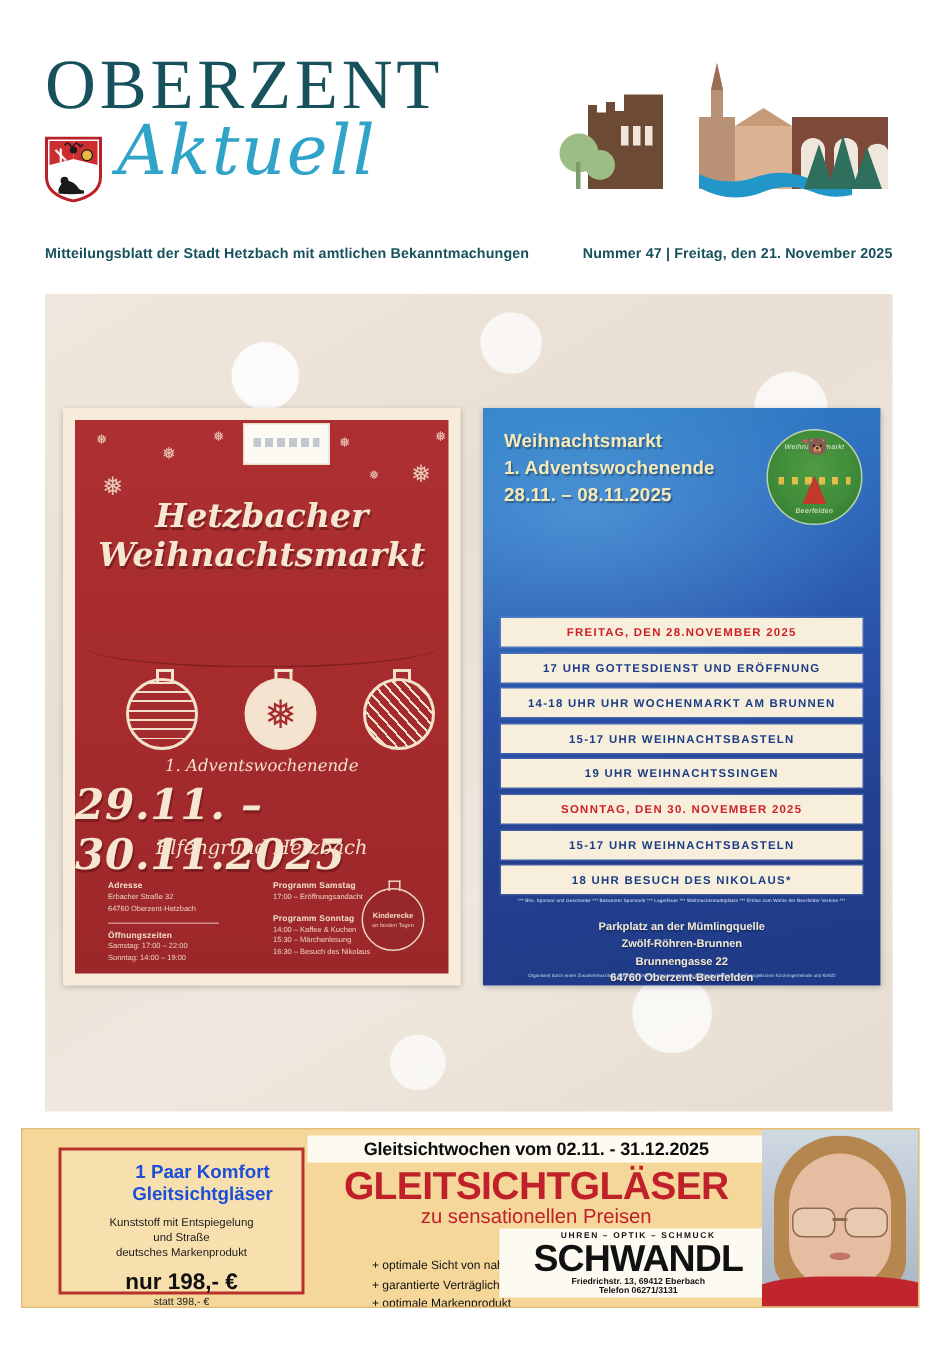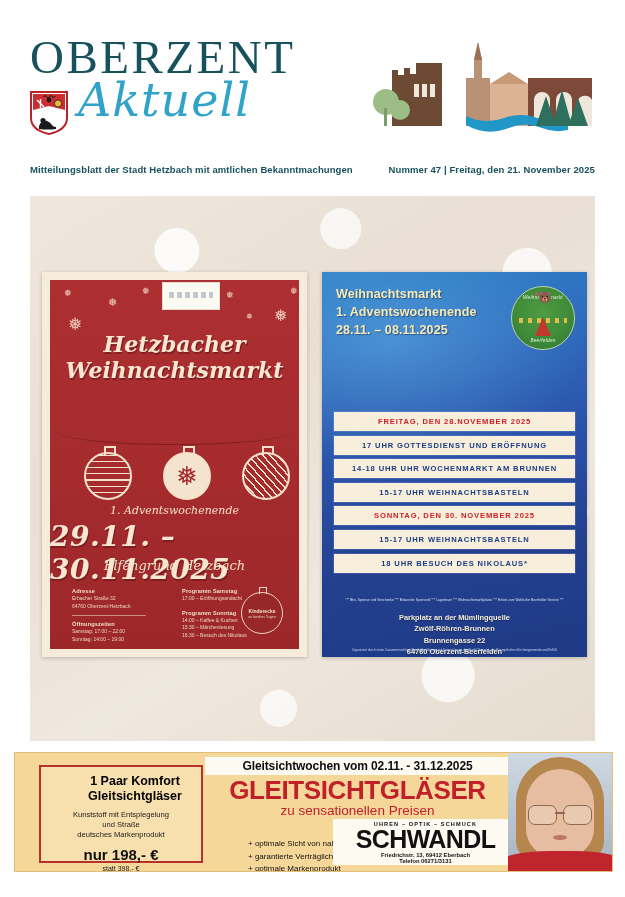--- a/index.html
+++ b/index.html
@@ -203,21 +203,21 @@
   
   .ad{
     position:absolute;left:14px;top:752px;width:597px;height:118px;
     background:#f6d79a;border:1px solid #e2be79;overflow:hidden;
   }
   .ad-left{
     position:absolute;left:24px;top:12px;width:160px;height:94px;
     background:#f8dfae;border:2px solid #b8322c;
     text-align:center;
   }
-  .ad-left h3{margin:7px 0 0;font-size:12.5px;font-weight:bold;color:#000000;line-height:1.22;padding-left:28px;}
+  .ad-left h3{margin:7px 0 0;font-size:12.5px;font-weight:bold;color:#1d4ed8;line-height:1.22;padding-left:28px;}
   .ad-left p{margin:5px 6px 0;font-size:7.6px;color:#1b1b1b;line-height:1.34;}
   .ad-left .price{margin-top:6px;font-size:15px;font-weight:bold;color:#101010;}
   .ad-left .was{margin-top:2px;font-size:7px;color:#222;}
   .ad-head{
     position:absolute;left:190px;top:4px;width:305px;height:18px;
     background:#fdfaf2;display:flex;align-items:center;justify-content:center;
   }
   .ad-head span{font-size:12px;font-weight:bold;color:#0d0d0d;letter-spacing:-.1px;}
   .ad-big{
     position:absolute;left:190px;top:24px;width:305px;text-align:center;
@@ -418,20 +418,23 @@
         </div>
         <div class="row">
           <span>17 UHR GOTTESDIENST UND ERÖFFNUNG</span>
         </div>
         <div class="row">
           <span>14-18 UHR UHR WOCHENMARKT AM BRUNNEN</span>
         </div>
         <div class="row">
           <span>15-17 UHR WEIHNACHTSBASTELN</span>
         </div>
+        <div class="row">
+          <span>19 UHR WEIHNACHTSSINGEN</span>
+        </div>
         <div class="row day">
           <span>SONNTAG, DEN 30. NOVEMBER 2025</span>
         </div>
         <div class="row">
           <span>15-17 UHR WEIHNACHTSBASTELN</span>
         </div>
         <div class="row">
           <span>18 UHR BESUCH DES NIKOLAUS*</span>
         </div>
       </div>

